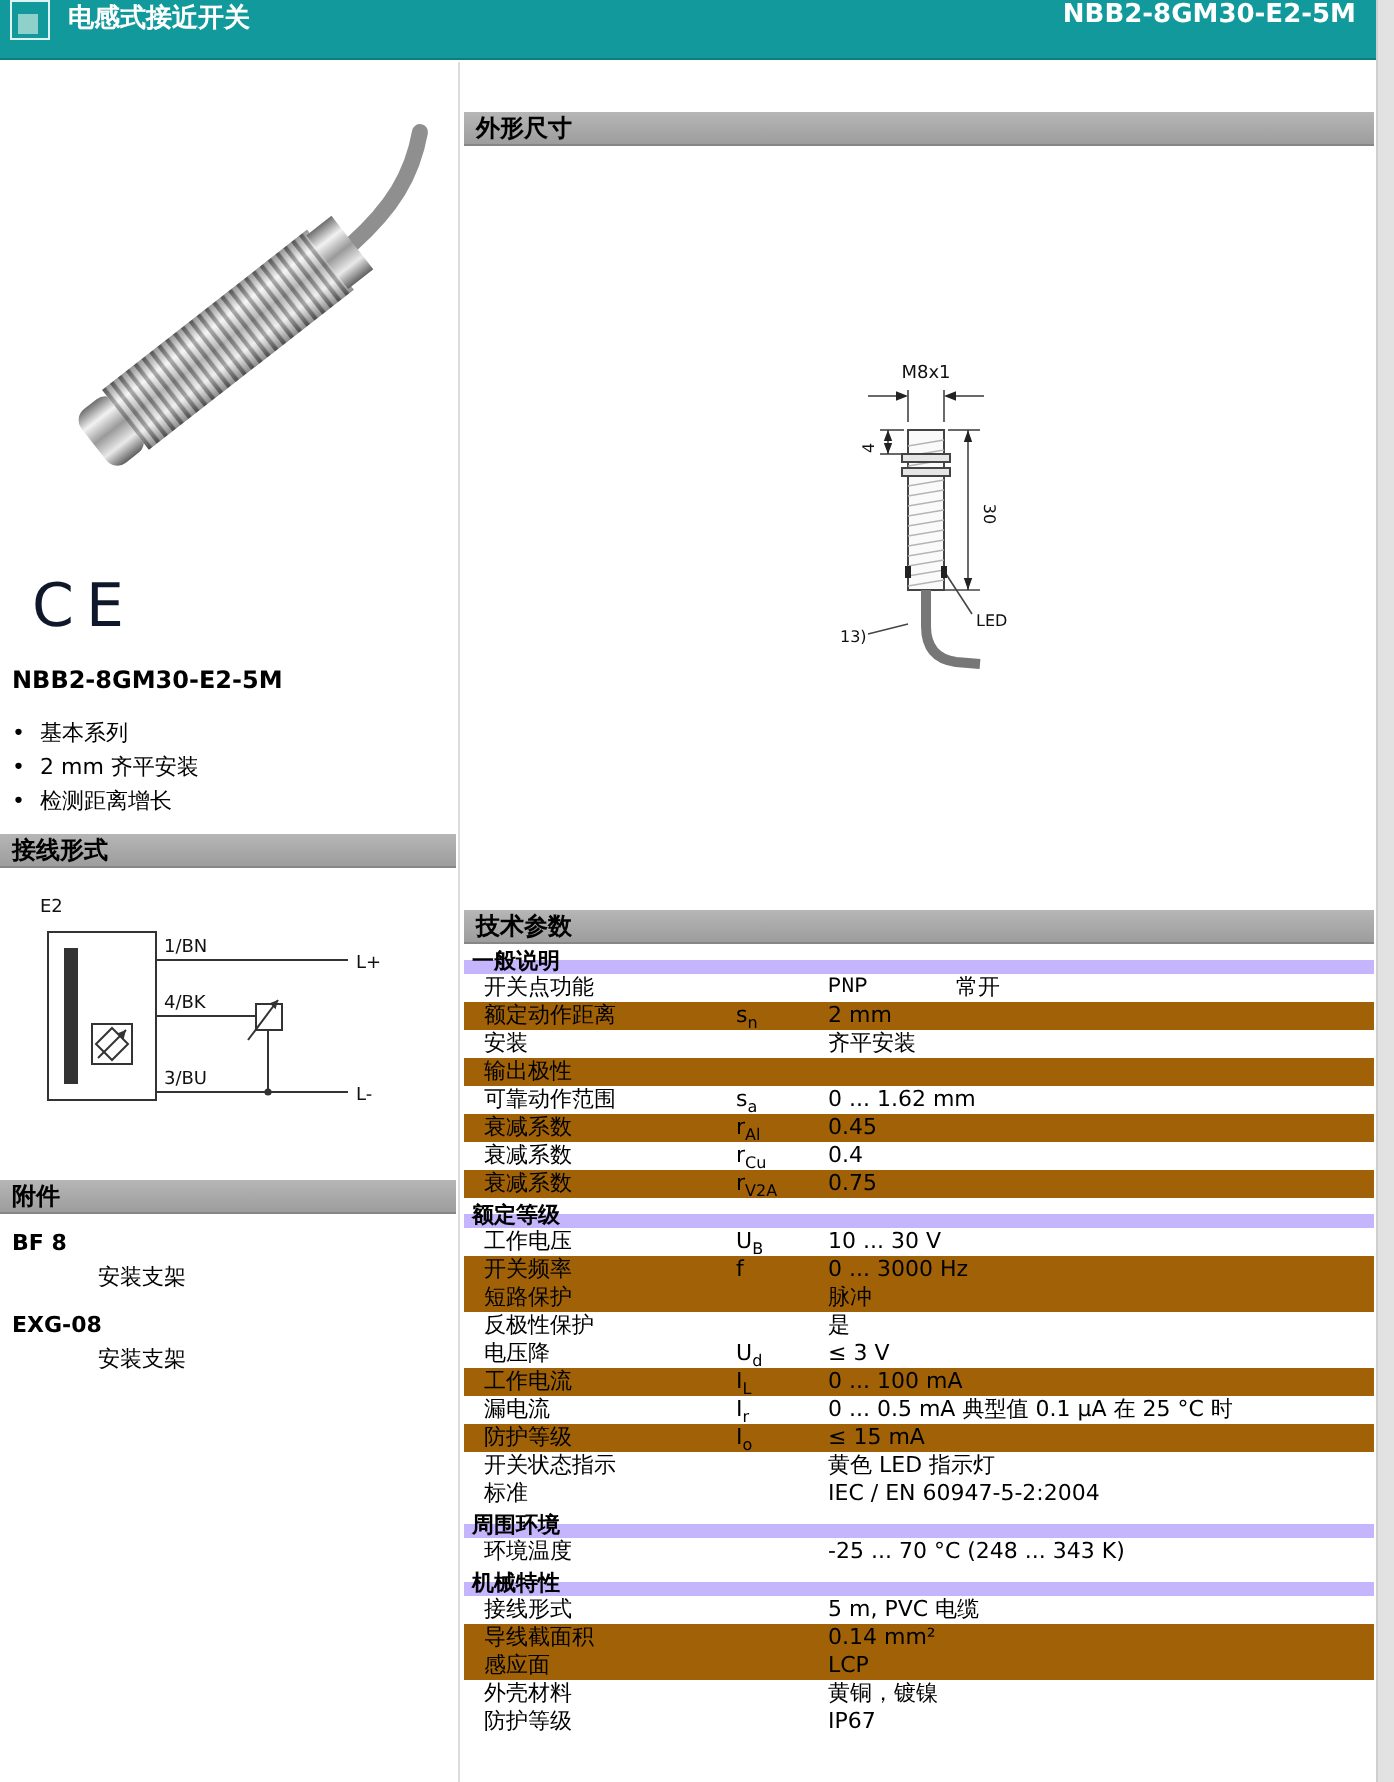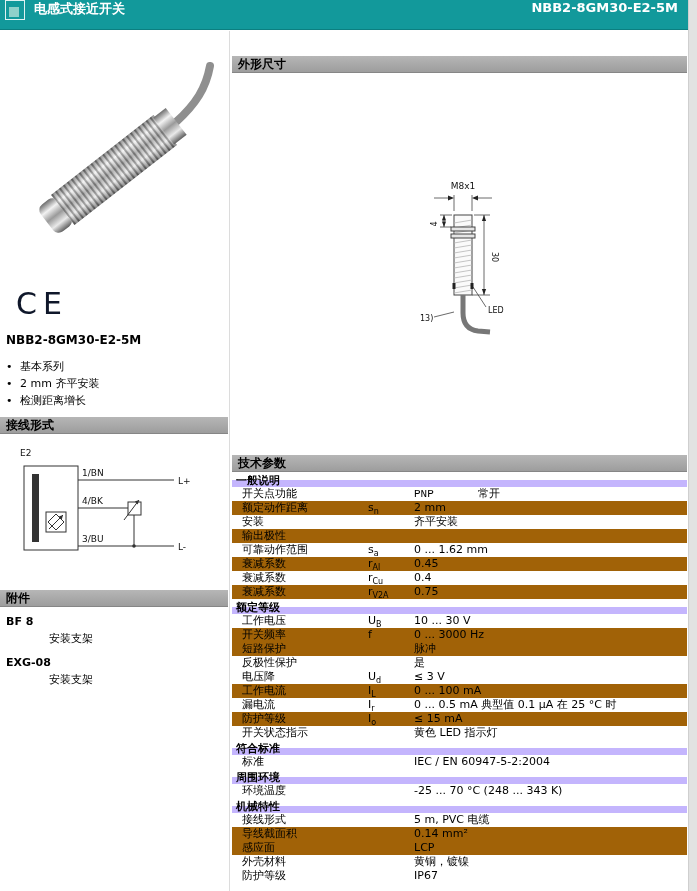--- a/index.html
+++ b/index.html
@@ -282,21 +282,20 @@
         <div class="t-row alt">
           <span class="t-label">防护等级</span>
           <span class="t-sym">I<sub>o</sub></span>
           <span class="t-val">≤ 15 mA</span>
         </div>
         <div class="t-row">
           <span class="t-label">开关状态指示</span>
           <span class="t-sym"></span>
           <span class="t-val">黄色 LED 指示灯</span>
         </div>
-        <div class="t-sec">符合标准</div>
         <div class="t-row">
           <span class="t-label">标准</span>
           <span class="t-sym"></span>
           <span class="t-val">IEC / EN 60947-5-2:2004</span>
         </div>
         <div class="t-sec">周围环境</div>
         <div class="t-row">
           <span class="t-label">环境温度</span>
           <span class="t-sym"></span>
           <span class="t-val">-25 ... 70 °C (248 ... 343 K)</span>

